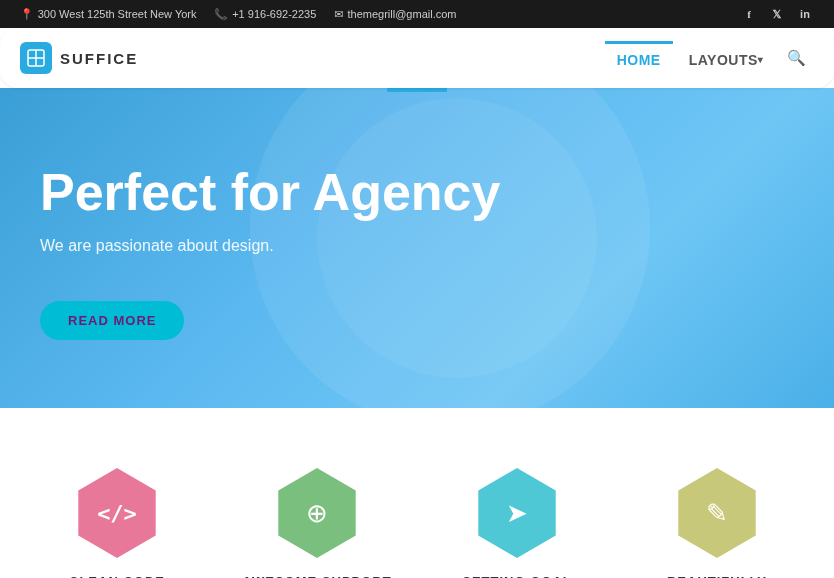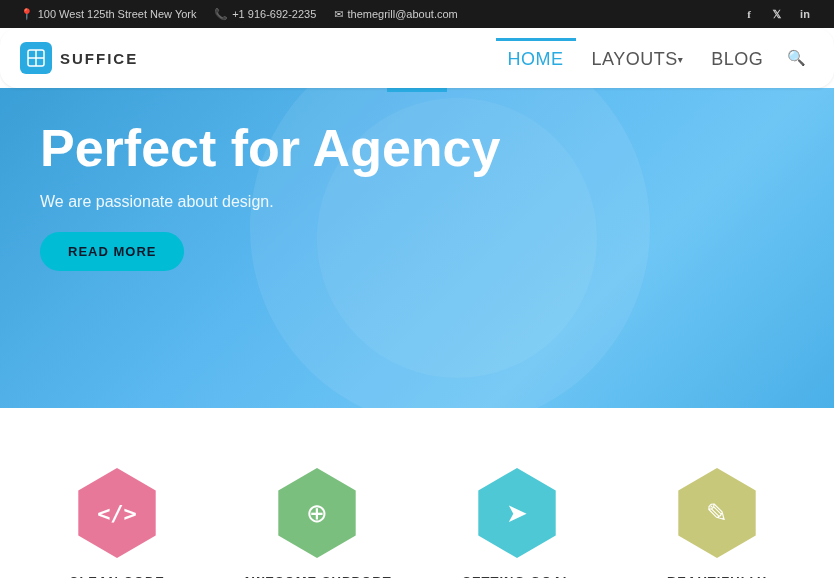--- a/index.html
+++ b/index.html
@@ -41,41 +41,41 @@
       width: 32px; height: 32px;
       background: #29abe2;
       border-radius: 6px;
       display: flex; align-items: center; justify-content: center;
     }
     .logo-text {
       font-size: 15px; font-weight: 700; color: #333; letter-spacing: 2px; text-transform: uppercase;
     }
     nav { display: flex; align-items: center; gap: 4px; }
     nav a {
-      text-decoration: none; color: #555; font-size: 18px; font-weight: 400;
+      text-decoration: none; color: #555; font-size: 14px; font-weight: 700;
       padding: 8px 12px; letter-spacing: 0.5px; text-transform: uppercase;
       border-top: 3px solid transparent;
       transition: color 0.2s;
     }
     nav a.active { color: #29abe2; border-top: 3px solid #29abe2; }
     .nav-dropdown { position: relative; display: inline-flex; align-items: center; }
     .nav-dropdown::after { content: ' ▾'; font-size: 10px; color: #555; }
     .nav-search {
       background: none; border: none; cursor: pointer; font-size: 15px; color: #555; padding: 8px;
     }
 
     
     .hero {
       background: linear-gradient(135deg, #3a9fd6 0%, #5bb8f0 40%, #6ec6f5 70%, #4ab0e8 100%);
       position: relative;
       overflow: hidden;
       min-height: 320px;
       display: flex;
-      align-items: flex-start;
-      padding: 32px 40px;
+      align-items: flex-end;
+      padding: 68px 40px;
     }
     .hero::before {
       content: '';
       position: absolute;
       top: -60px; left: 30%;
       width: 400px; height: 400px;
       border-radius: 50%;
       background: rgba(255,255,255,0.08);
     }
     .hero::after {
@@ -85,24 +85,24 @@
       width: 280px; height: 280px;
       border-radius: 50%;
       background: rgba(255,255,255,0.06);
     }
     .hero-content { position: relative; z-index: 2; max-width: 500px; }
     .hero-title {
       font-size: 52px; font-weight: 800; color: #fff; line-height: 1.1;
       margin-bottom: 16px;
     }
     .hero-subtitle {
-      font-size: 16px; color: rgba(255,255,255,0.9); margin-bottom: 21px;
+      font-size: 16px; color: rgba(255,255,255,0.9); margin-bottom: 46px;
     }
     .hero-btn {
-      background: #00bcd4; color: #0f172a; border: none; border-radius: 30px;
+      background: #00bcd4; color: #701a75; border: none; border-radius: 30px;
       padding: 12px 28px; font-size: 13px; font-weight: 700; letter-spacing: 1px;
       text-transform: uppercase; cursor: pointer; text-decoration: none;
       display: inline-block;
     }
 
     
     .features {
       background: #fff;
       padding: 60px 30px 40px;
       display: flex;
@@ -143,29 +143,29 @@
       background: #29abe2;
     }
   </style>
 </head>
 <body>
 
 <div class="top-bar">
   <div class="top-bar-left">
     <span>
       <span>📍</span>
-      <span>100 West 125th Street New York</span>
+      <span>300 West 125th Street New York</span>
     </span>
     <span>
       <span>📞</span>
       <span>+1 916-692-2235</span>
     </span>
     <span>
       <span>✉</span>
-      <span>themegrill@about.com</span>
+      <span>themegrill@gmail.com</span>
     </span>
   </div>
   <div class="top-bar-right">
     <a href="#" style="font-weight:bold;font-family:serif;">f</a>
     <a href="#" style="font-weight:bold;">𝕏</a>
     <a href="#" style="font-weight:bold;font-family:Liberation Sans, sans-serif;">in</a>
   </div>
 </div>
 
 <header class="header">
@@ -175,21 +175,20 @@
         <rect x="2" y="2" width="16" height="16" rx="2" stroke="white" stroke-width="1.5" fill="none"></rect>
         <line x1="2" y1="10" x2="18" y2="10" stroke="white" stroke-width="1.5"></line>
         <line x1="10" y1="2" x2="10" y2="18" stroke="white" stroke-width="1.5"></line>
       </svg>
     </div>
     <span class="logo-text">SUFFICE</span>
   </div>
   <nav>
     <a class="active" href="#">HOME</a>
     <a class="nav-dropdown" href="#">LAYOUTS</a>
-    <a href="#">BLOG</a>
     <button class="nav-search">🔍</button>
   </nav>
 </header>
 
 <section class="hero">
   <div class="hero-tab"></div>
   <div class="hero-content">
     <h1 class="hero-title">Perfect for Agency</h1>
     <p class="hero-subtitle">We are passionate about design.</p>
     <a class="hero-btn" href="#">READ MORE</a>

